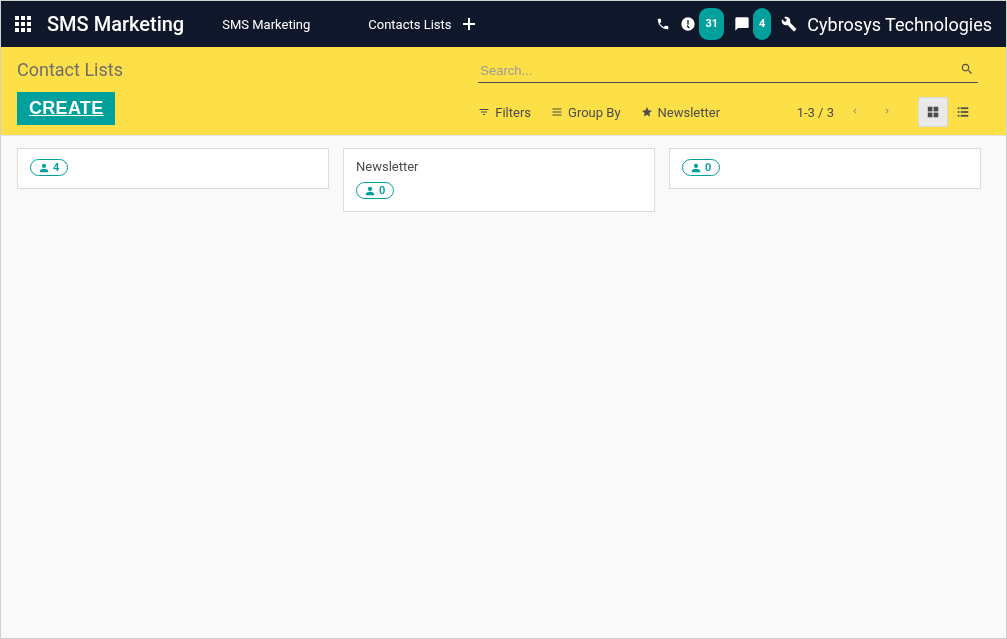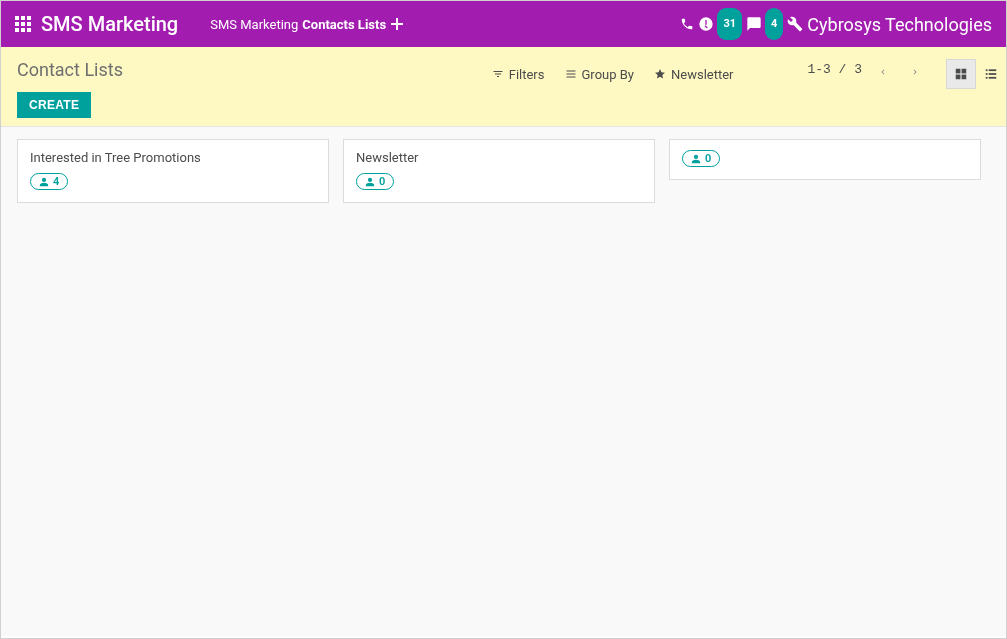--- a/index.html
+++ b/index.html
@@ -8,75 +8,76 @@
     font-size: 13px;
     color: #4c4c4c;
     background: #ffffff;
     width: 1007px;
     height: 639px;
     border: 1px solid #d0d0d0;
     overflow: hidden;
   }
   
   .navbar {
-    background: #a21caf;
+    background: #0f172a;
     height: 46px;
     display: flex;
     align-items: center;
     color: #fff;
     padding: 0 14px;
-    gap: 4px;
+    gap: 10px;
   }
   .navbar .apps-icon svg { fill: #fff; }
   .navbar .brand { font-size: 20px; font-weight: 500; margin-left: 6px; margin-right: 28px; white-space: nowrap; }
   .navbar .nav-link { color: #fff; font-size: 13px; cursor: pointer; white-space: nowrap; }
-  .navbar .nav-link.active { font-weight: 700; }
+  .navbar .nav-link.active { font-weight: 400; margin-left: 48px; }
   .navbar .nav-icon { display: flex; align-items: center; cursor: pointer; }
   .navbar .nav-icon svg { fill: #fff; }
   .navbar .spacer { flex: 1; }
   .navbar .badge-wrap { position: relative; display: flex; align-items: center; }
   .navbar .badge {
     background: #00a09d; color: #fff; font-size: 11px; font-weight: 700;
     border-radius: 9px; padding: 9px 6px; margin-left: 3px; line-height: 14px;
   }
   .navbar .company { color: #fff; font-size: 18px; white-space: nowrap; }
   .navbar .user { display: flex; align-items: center; gap: 8px; color: #fff; font-size: 13px; white-space: nowrap; }
   .navbar .avatar {
     width: 26px; height: 26px; border-radius: 50%;
     background: radial-gradient(circle at 40% 35%, #e4c8a8 0 35%, #6b5848 36% 60%, #3a3a3a 61% 100%);
   }
   
   .control-panel {
     display: flex;
-    padding: 12px 0 8px 16px;
+    padding: 12px 28px 8px 16px;
     border-bottom: 1px solid #e5e5e5;
-    background: #fef9c3;
+    background: #fde047;
   }
   .cp-left { flex: 0 0 48%; display: flex; flex-direction: column; }
   .breadcrumb { font-size: 18px; color: #6f6f6f; margin-bottom: 12px; }
   .create-btn {
     background: #00a09d; color: #fff; border: none;
-    padding: 6px 12px; font-size: 12px; font-weight: 600;
+    padding: 6px 12px; font-size: 18px; font-weight: 600;
     cursor: pointer; text-transform: uppercase; letter-spacing: .3px;
     align-self: flex-start;
+    text-decoration: underline;
   }
   .cp-right { flex: 1; display: flex; flex-direction: column; gap: 14px;}
   .search-row { position: relative; border-bottom: 1px solid #4c4c4c; display: flex; align-items: center; }
   .search-input {
     flex: 1; border: none; outline: none; font-size: 13px;
     padding: 4px 2px; background: transparent; color: #333;
   }
   .search-input::placeholder { color: #9a9a9a; }
   .search-icon { padding: 2px 4px; cursor: pointer; }
   .search-icon svg { fill: #4c4c4c; }
   .toolbar-row { display: flex; align-items: center; gap: 20px; }
   .tool-btn { display: flex; align-items: center; gap: 5px; color: #4c4c4c; font-size: 13px; cursor: pointer; }
   .tool-btn svg { fill: #4c4c4c; }
   .toolbar-row .grow { flex: 1; }
-  .pager { display: flex; gap: 10px; font-size: 13px; color: #4c4c4c; font-family: Liberation Mono, monospace; }
+  .pager { display: flex; align-items: center; gap: 10px; font-size: 13px; color: #4c4c4c; }
   .pager .arrow { cursor: pointer; padding: 4px 6px; }
   .pager .arrow svg { fill: #888; }
   .view-switch { display: flex; }
   .view-btn { width: 30px; height: 30px; display: flex; align-items: center; justify-content: center; cursor: pointer; border: 1px solid transparent;}
   .view-btn.active { background: #e9e9e9; border: 1px solid #d7d7d7; }
   .view-btn svg { fill: #4c4c4c; }
   
   .kanban-body {
     background: #f9f9f9;
     padding: 12px 16px;
@@ -151,20 +152,28 @@
   </span>
   <span class="company">Cybrosys Technologies</span>
 </div>
 
 <div class="control-panel">
   <div class="cp-left">
     <div class="breadcrumb">Contact Lists</div>
     <button class="create-btn">CREATE</button>
   </div>
   <div class="cp-right">
+    <div class="search-row">
+      <input class="search-input" placeholder="Search..." style="">
+      <span class="search-icon">
+        <svg width="14" height="14" viewBox="0 0 24 24">
+            <path d="M15.5 14h-.8l-.3-.3a6.5 6.5 0 10-.7.7l.3.3v.8l5 5 1.5-1.5-5-5zM9.5 14A4.5 4.5 0 119.5 5a4.5 4.5 0 010 9z"></path>
+          </svg>
+      </span>
+    </div>
     <div class="toolbar-row">
       <span class="tool-btn">
         <svg width="12" height="12" viewBox="0 0 24 24">
             <path d="M10 18h4v-2h-4v2zM3 6v2h18V6H3zm3 7h12v-2H6v2z"></path>
           </svg>
         <span>Filters</span>
       </span>
       <span class="tool-btn">
         <svg width="12" height="12" viewBox="0 0 24 24">
             <path d="M3 5h18v2H3zM3 11h18v2H3zM3 17h18v2H3z"></path>
@@ -210,21 +219,20 @@
               <rect x="8" y="17" width="13" height="3"></rect>
             </svg>
         </span>
       </span>
     </div>
   </div>
 </div>
 
 <div class="kanban-body">
   <div class="kanban-card">
-    <div class="kanban-title">Interested in Tree Promotions</div>
     <span class="pill">
       <svg width="10" height="10" viewBox="0 0 24 24">
           <path d="M12 12a5 5 0 100-10 5 5 0 000 10zm0 2c-3.3 0-10 1.7-10 5v3h20v-3c0-3.3-6.7-5-10-5z"></path>
         </svg>
       <span>4</span>
     </span>
   </div>
   <div class="kanban-card">
     <div class="kanban-title">Newsletter</div>
     <span class="pill">

